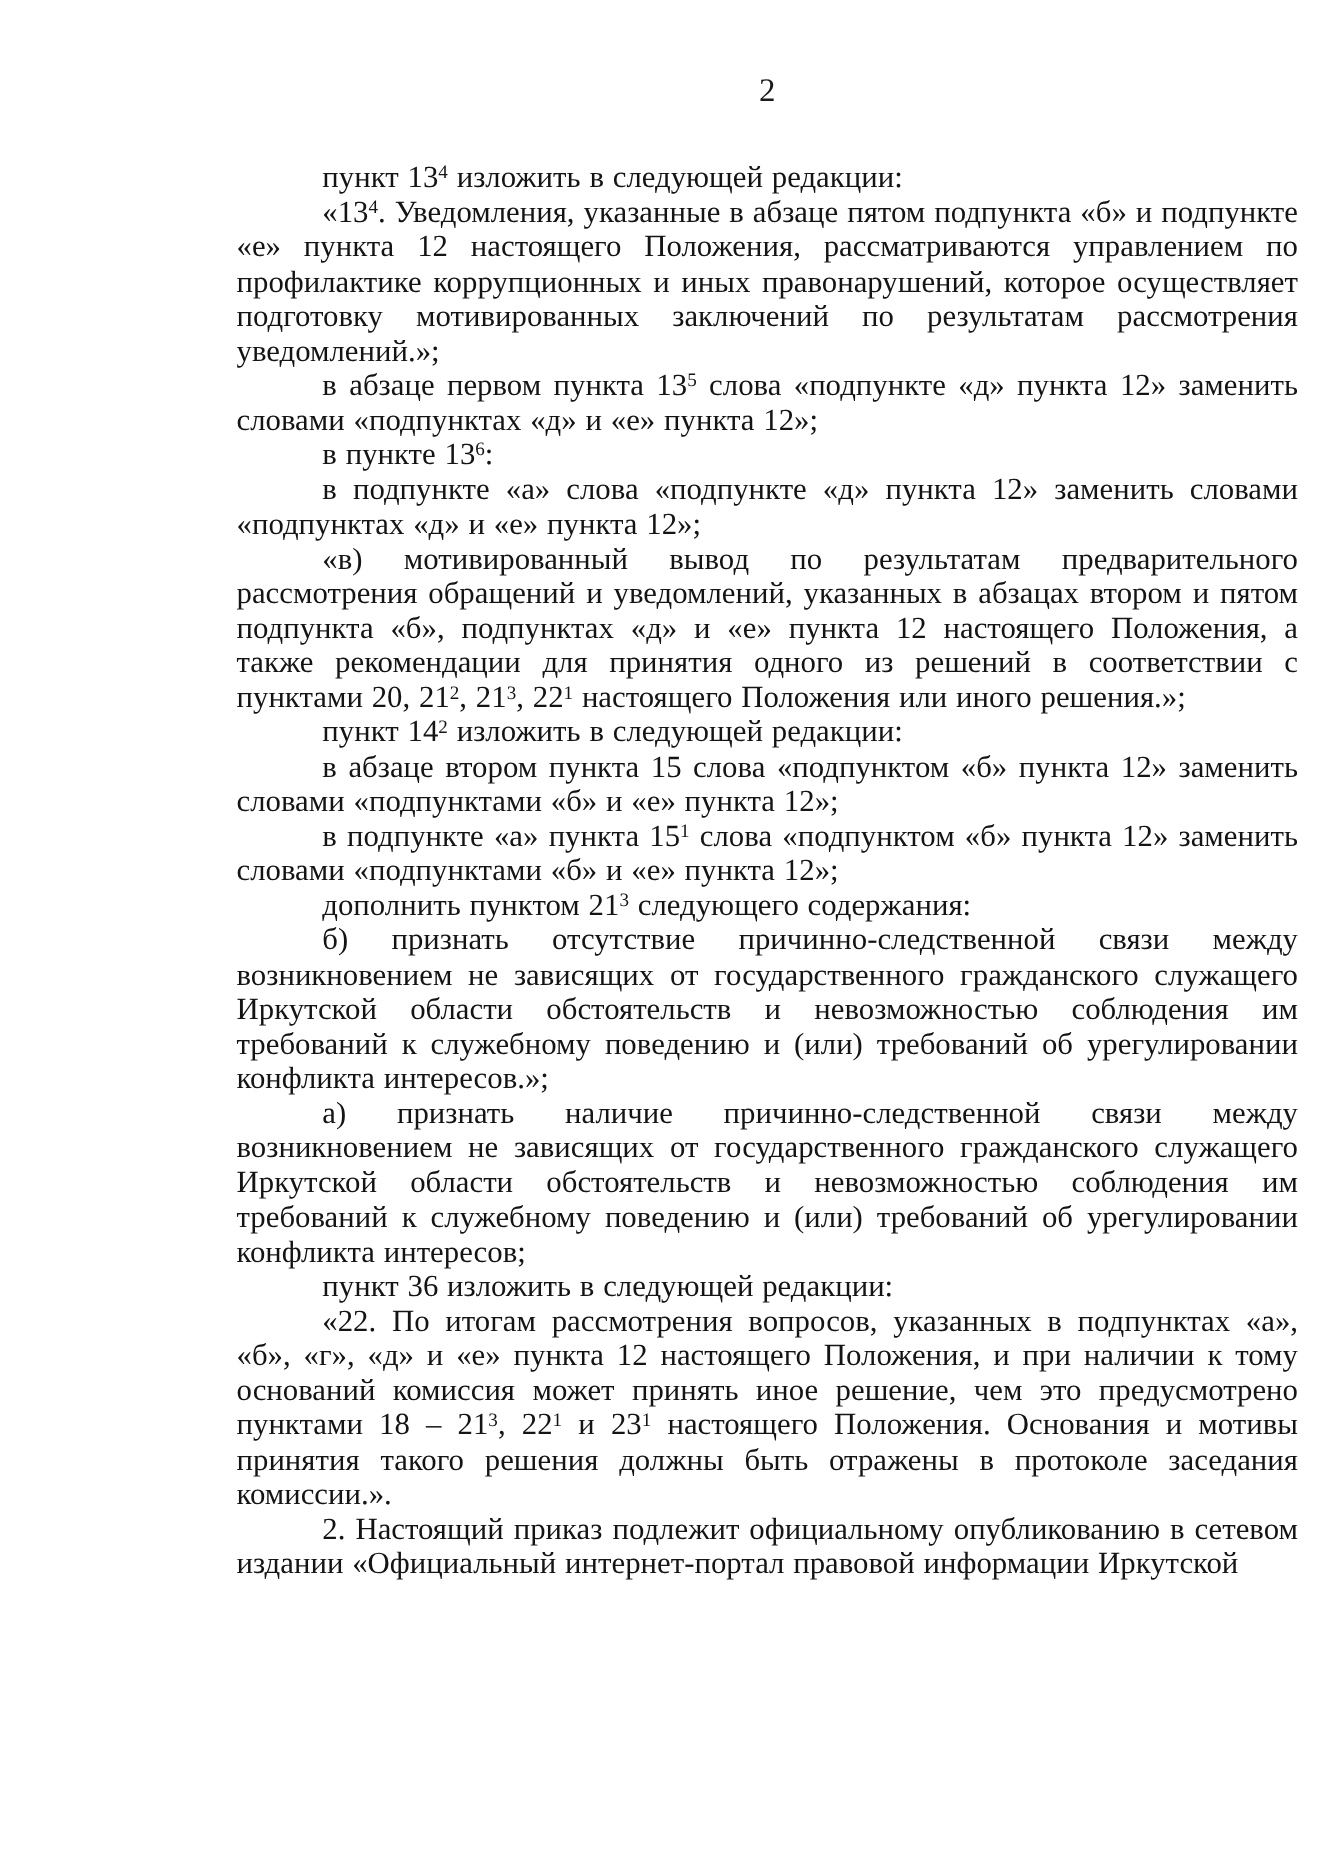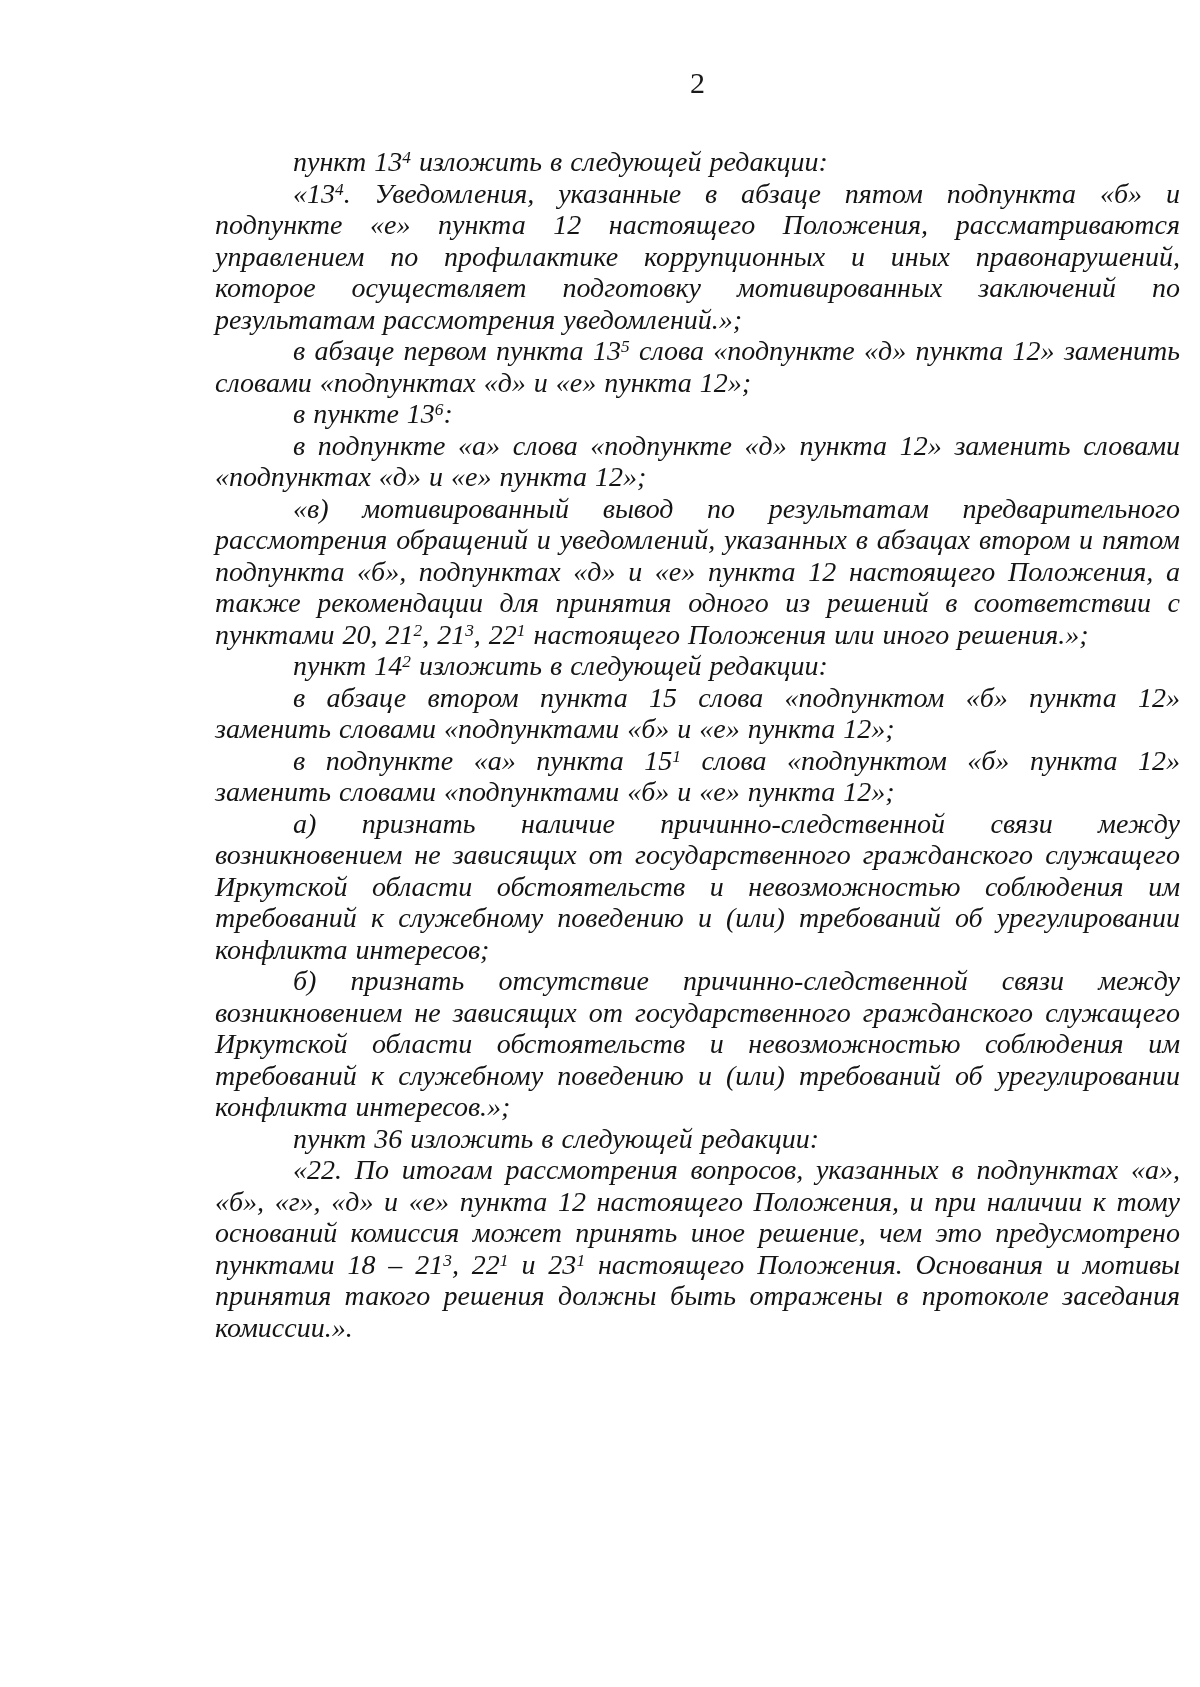--- a/index.html
+++ b/index.html
@@ -24,21 +24,20 @@
   }
   .page-number {
     text-align: center;
     font-size: 30px;
     line-height: 34px;
     margin-bottom: 46px;
     color: #1a1a1a;
   }
   .content {
     width: 965px;
-    font-style: italic;
   }
   .content p {
     margin: 0;
     padding: 0;
     font-size: 28px;
     line-height: 31.5px;
     text-align: justify;
     text-indent: 78px;
     word-spacing: 1px;
   }
@@ -58,18 +57,20 @@
   <div class="content">
     <p>пункт 13<sup>4</sup> изложить в следующей редакции:</p>
     <p>«13<sup>4</sup>. Уведомления, указанные в абзаце пятом подпункта «б» и подпункте «е» пункта 12 настоящего Положения, рассматриваются управлением по профилактике коррупционных и иных правонарушений, которое осуществляет подготовку мотивированных заключений по результатам рассмотрения уведомлений.»;</p>
     <p>в абзаце первом пункта 13<sup>5</sup> слова «подпункте «д» пункта 12» заменить словами «подпунктах «д» и «е» пункта 12»;</p>
     <p>в пункте 13<sup>6</sup>:</p>
     <p>в подпункте «а» слова «подпункте «д» пункта 12» заменить словами «подпунктах «д» и «е» пункта 12»;</p>
     <p>«в) мотивированный вывод по результатам предварительного рассмотрения обращений и уведомлений, указанных в абзацах втором и пятом подпункта «б», подпунктах «д» и «е» пункта 12 настоящего Положения, а также рекомендации для принятия одного из решений в соответствии с пунктами 20, 21<sup>2</sup>, 21<sup>3</sup>, 22<sup>1</sup> настоящего Положения или иного решения.»;</p>
     <p>пункт 14<sup>2</sup> изложить в следующей редакции:</p>
     <p>в абзаце втором пункта 15 слова «подпунктом «б» пункта 12» заменить словами «подпунктами «б» и «е» пункта 12»;</p>
     <p>в подпункте «а» пункта 15<sup>1</sup> слова «подпунктом «б» пункта 12» заменить словами «подпунктами «б» и «е» пункта 12»;</p>
+    <p>дополнить пунктом 21<sup>3</sup> следующего содержания:</p>
+    <p>б) признать отсутствие причинно-следственной связи между возникновением не зависящих от государственного гражданского служащего Иркутской области обстоятельств и невозможностью соблюдения им требований к служебному поведению и (или) требований об урегулировании конфликта интересов.»;</p>
     <p>а) признать наличие причинно-следственной связи между возникновением не зависящих от государственного гражданского служащего Иркутской области обстоятельств и невозможностью соблюдения им требований к служебному поведению и (или) требований об урегулировании конфликта интересов;</p>
-    <p>б) признать отсутствие причинно-следственной связи между возникновением не зависящих от государственного гражданского служащего Иркутской области обстоятельств и невозможностью соблюдения им требований к служебному поведению и (или) требований об урегулировании конфликта интересов.»;</p>
     <p>пункт 36 изложить в следующей редакции:</p>
     <p>«22. По итогам рассмотрения вопросов, указанных в подпунктах «а», «б», «г», «д» и «е» пункта 12 настоящего Положения, и при наличии к тому оснований комиссия может принять иное решение, чем это предусмотрено пунктами 18 – 21<sup>3</sup>, 22<sup>1</sup> и 23<sup>1</sup> настоящего Положения. Основания и мотивы принятия такого решения должны быть отражены в протоколе заседания комиссии.».</p>
+    <p>2. Настоящий приказ подлежит официальному опубликованию в сетевом издании «Официальный интернет-портал правовой информации Иркутской</p>
   </div>
 </div>
 
 </body></html>

